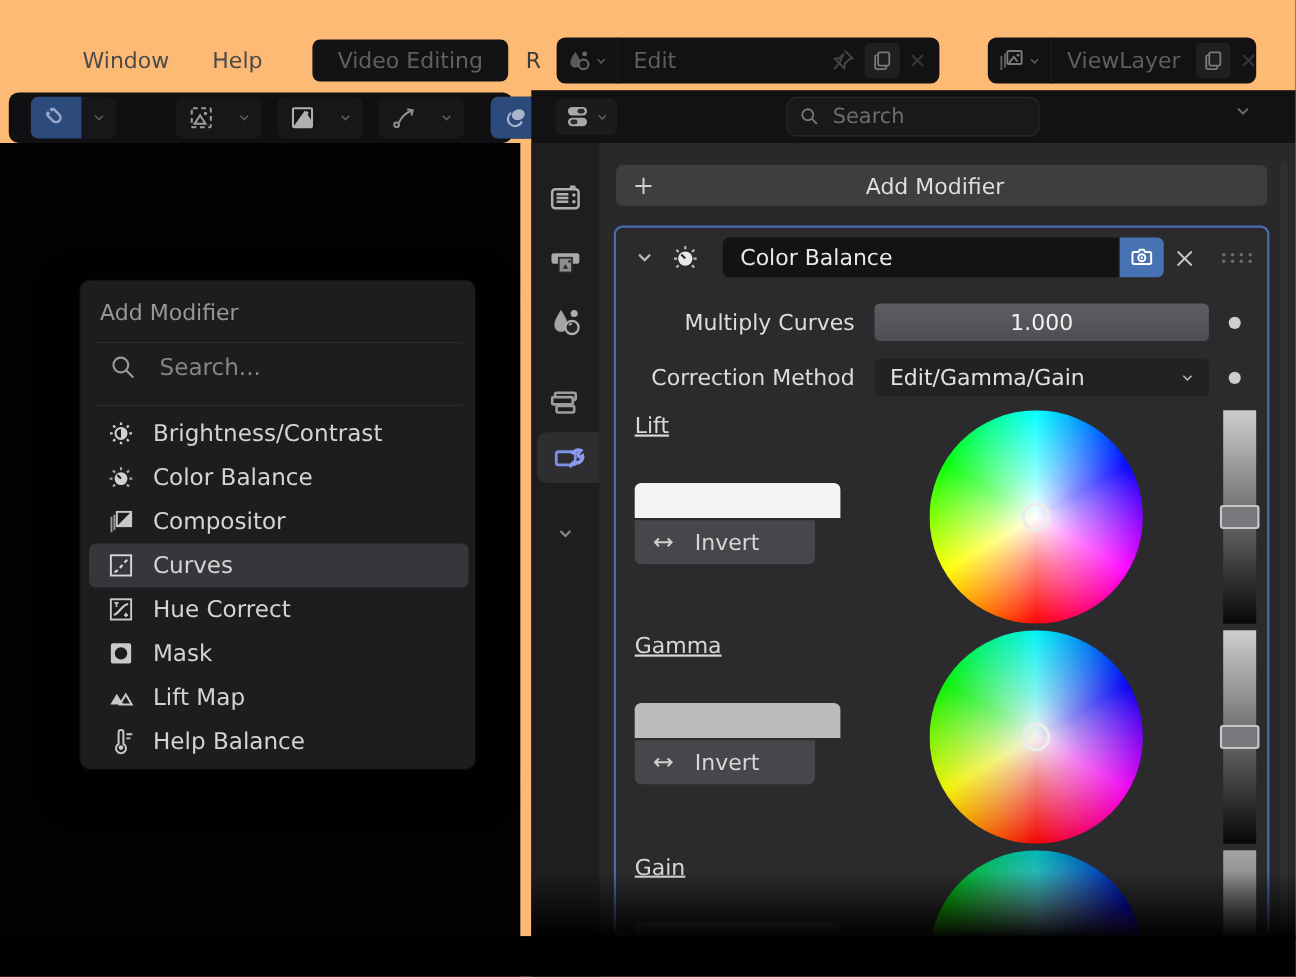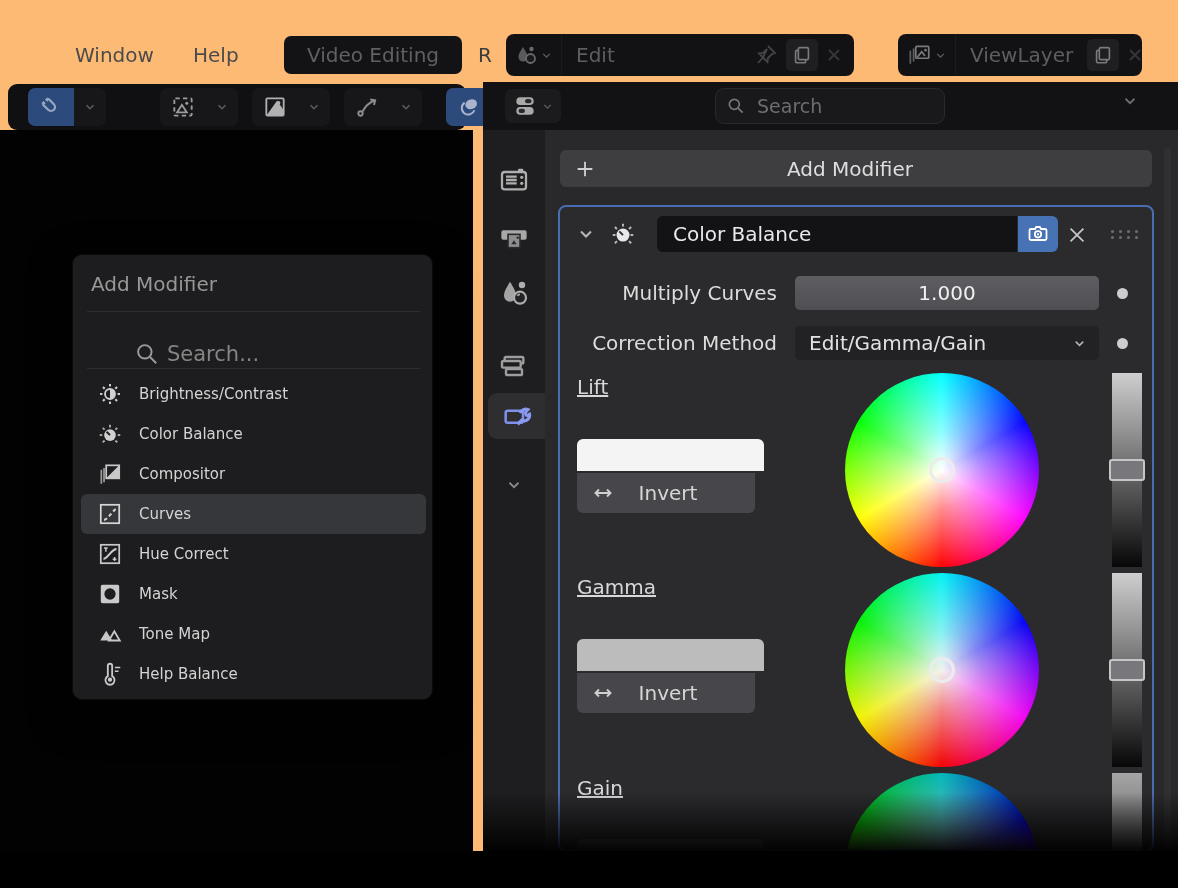--- a/index.html
+++ b/index.html
@@ -64,41 +64,41 @@
   .prop-label{position:absolute;width:217px;text-align:right;color:#dcdcdc;font-size:20px;}
   .val-slider{position:absolute;left:235px;width:304px;height:34px;border-radius:5px;
               background:linear-gradient(#5d5d62,#4e4e53);color:#f1f1f1;font-size:20px;
               display:flex;align-items:center;justify-content:center;}
   .dropdown{position:absolute;left:235px;width:304px;height:34px;border-radius:5px;background:#222225;
             color:#e2e2e2;font-size:20px;display:flex;align-items:center;padding:0 12px 0 14px;}
   .dropdown .dd-lbl{flex:1;}
   .kf-dot{position:absolute;width:11px;height:11px;border-radius:50%;background:#cdcdcd;}
   .sec-label{position:absolute;left:17px;color:#d8d8d8;font-size:20px;text-decoration:underline;}
   .swatch{position:absolute;left:17px;width:187px;height:32px;border-radius:6px 6px 0 0;}
-  .invert-btn{position:absolute;left:17px;width:178px;height:40px;background:#47474b;border-radius:0 0 6px 6px;
+  .invert-btn{position:absolute;left:17px;width:164px;height:40px;background:#47474b;border-radius:0 0 6px 6px;
               display:flex;align-items:center;color:#d6d6d6;font-size:20px;}
   .invert-btn .lbl{flex:1;text-align:center;margin-right:34px;}
   .invert-btn svg{margin-left:14px;}
   .wheel{position:absolute;left:285px;width:194px;height:194px;border-radius:50%;
          background:radial-gradient(circle at 50% 50%, rgba(255,255,255,1) 0%, rgba(255,255,255,.55) 28%, rgba(255,255,255,0) 72%),
                     conic-gradient(from 180deg,#f00,#ff0,#0f0,#0ff,#00f,#f0f,#f00);}
   .wheel-cursor{position:absolute;width:26px;height:26px;border:3px solid #ececec;border-radius:50%;}
   .vslider{position:absolute;left:552px;width:30px;height:194px;background:linear-gradient(#cecece,#070707);}
   .vhandle{position:absolute;left:-3px;width:36px;height:22px;background:#78787c;border:2px solid #c6c6c6;border-radius:3px;}
 
   
   .popup{left:72px;top:254px;width:361px;height:446px;background:#1d1d1f;border:1px solid #0b0b0b;
          border-radius:10px;box-shadow:0 14px 40px rgba(0,0,0,.65);}
   .popup-title{position:absolute;left:18px;top:17px;color:#979797;font-size:20px;}
   .popup-sep{position:absolute;left:14px;width:333px;height:1px;background:#2e2e31;}
-  .popup-search{position:absolute;left:14px;top:78px;width:333px;height:42px;display:flex;align-items:center;gap:5px;padding-left:12px;justify-content:center;}
+  .popup-search{position:absolute;left:14px;top:58px;width:333px;height:42px;display:flex;align-items:center;gap:18px;padding-left:12px;}
   .popup-search input{background:transparent;border:0;outline:0;color:#9a9a9a;font-size:21px;width:220px;font-family:inherit;}
   .popup-search input::placeholder{color:#858585;}
   .menu-row{position:absolute;left:8px;width:345px;height:40px;border-radius:6px;
-            display:flex;align-items:center;color:#d4d4d4;font-size:15px;}
+            display:flex;align-items:center;color:#d4d4d4;font-size:21px;}
   .menu-row.hl{background:#35373b;}
   .menu-row .mi{width:26px;height:26px;margin:0 16px 0 16px;display:flex;align-items:center;justify-content:center;}
 
   
   .fade{left:483px;top:792px;width:695px;height:62px;background:linear-gradient(rgba(0,0,0,0),rgba(0,0,0,1));}
   .bottombar{left:0;top:851px;width:1178px;height:37px;background:#000;}
 </style>
 </head>
 <body>
 
@@ -555,21 +555,21 @@
       <span>Hue Correct</span>
     </div>
 
     <div class="menu-row" style="top:359px;">
       <span class="mi">
         <svg width="26" height="26" viewBox="0 0 24 24" fill="none" stroke="#c8c8c8" stroke-width="1.7">
           <path d="M3 18 L8.5 9 14 18 Z" fill="#c8c8c8" stroke="none"></path>
           <path d="M11 18 L16 9.5 21 18 Z"></path>
         </svg>
       </span>
-      <span>Tone Map</span>
+      <span>Lift Map</span>
     </div>
 
     <div class="menu-row" style="top:399px;">
       <span class="mi">
         <svg width="26" height="26" viewBox="0 0 24 24" fill="none" stroke="#c8c8c8" stroke-width="1.7">
           <path d="M10 4.5 a2 2 0 0 1 4 0 V14 a4.2 4.2 0 1 1 -4 0 Z"></path>
           <circle cx="12" cy="17.2" r="2" fill="#c8c8c8" stroke="none"></circle>
           <path d="M16.5 6 h5 M16.5 9.5 h3.4" stroke-width="1.5"></path>
         </svg>
       </span>

